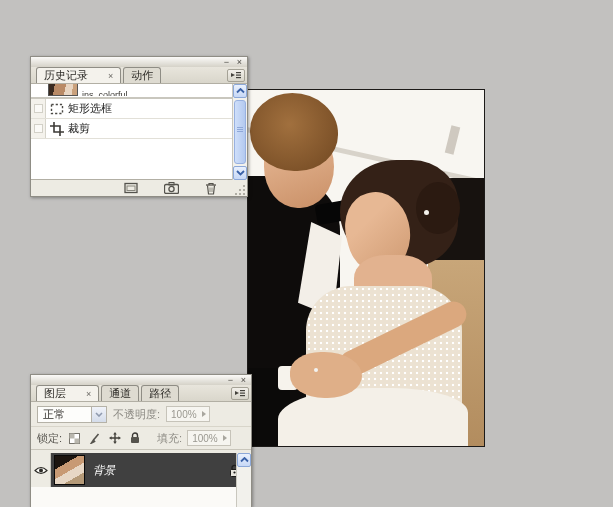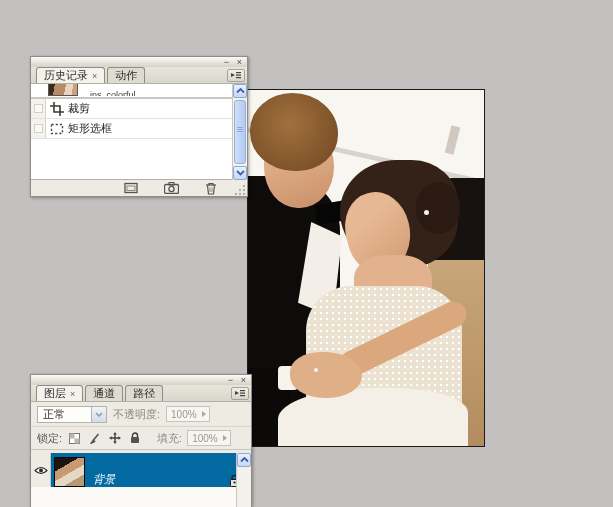--- a/index.html
+++ b/index.html
@@ -52,21 +52,21 @@
     border-radius:50% 40% 0 0; }
 
   
   .panel { position:absolute; background:#edebe3; border:1px solid #8f8d85;
     box-shadow:1px 1px 3px rgba(0,0,0,.35); }
   .titlebar { height:10px; background:linear-gradient(#fbfaf8,#d5d2c8);
     display:flex; justify-content:flex-end; align-items:center; gap:4px; padding:0 3px; }
   .tb-btn { font-size:9px; line-height:8px; color:#4c4a45; width:9px; text-align:center; cursor:default; }
   .tabstrip { height:17px; display:flex; align-items:flex-end; padding-left:5px;
     background:linear-gradient(#e8e5dc,#d9d6cb); border-bottom:1px solid #b2afa4; position:relative; }
-  .tab { height:16px; padding:0 7px; display:flex; align-items:center; gap:4px;
+  .tab { height:16px; padding:0 7px; display:flex; align-items:center; gap:20px;
     font-size:11px; color:#2e2c28; border:1px solid #8f8d85; border-bottom:none;
     border-radius:3px 3px 0 0; background:#dedbd1; margin-right:2px; }
   .tab.active { background:#f4f2ec; position:relative; z-index:2; }
   .tabx { font-size:9px; color:#6b6964; }
   .menu-btn { position:absolute; right:2px; bottom:1px; width:18px; height:13px;
     background:linear-gradient(#f2f0ea,#d8d5ca); border:1px solid #a5a296;
     border-radius:2px; display:flex; align-items:center; justify-content:center; }
 
   
   .history { left:30px; top:56px; width:218px; height:141px; }
@@ -75,21 +75,21 @@
     padding-right:16px; position:relative; }
   .hwell { width:15px; align-self:stretch; border-right:1px solid #d6d4cb;
     background:#f4f2ec; position:relative; flex:none; display:flex; align-items:center; justify-content:center; }
   .hwell .wellbox { width:9px; height:9px; border:1px solid #d2d0c7; background:#fbfaf7; }
   .hicon { width:22px; display:flex; justify-content:center; flex:none; }
   .hlabel { font-size:11px; color:#181818; }
   .hrow.selected { background:#3667be; border-bottom-color:#3667be; }
   .hrow.selected .hlabel { color:#fff; }
   .pointer { position:absolute; left:10px; top:4px; z-index:3; }
   .snap-row { display:flex; align-items:flex-end; height:15px; overflow:hidden;
-    border-bottom:2px solid #c9c7be; padding-right:16px;gap:8px; }
+    border-bottom:2px solid #c9c7be; padding-right:16px; }
   .snap-thumb { width:30px; height:18px; margin:-4px 4px 1px 17px; flex:none;
     background:linear-gradient(100deg,#3a2a20 0 22%,#b98a66 22% 58%,#e8d5c2 58% 82%,#caa17c 82%);
     border:1px solid #555; }
   .snap-name { font-size:9px; color:#3c3a36; margin-bottom:1px; overflow:hidden; height:8px; line-height:14px; }
   .vscroll { position:absolute; right:0; top:0; width:15px; height:96px;
     background:#f2f1ec; border-left:1px solid #c9c7be; display:flex; flex-direction:column; }
   .sbtn { height:14px; background:linear-gradient(#eaf1fd,#c7d8f6); border:1px solid #8ca8d8;
     border-radius:2px; display:flex; align-items:center; justify-content:center; flex:none; }
   .strack { flex:1; display:flex; }
   .sthumb { margin:2px 1px; width:11px; flex:1; background:linear-gradient(90deg,#cfdffa,#b3c9ef);
@@ -114,21 +114,21 @@
     display:flex; align-items:center; justify-content:space-between; padding:0 2px 0 4px; }
   .valtext { font-size:10px; color:#9a9890; }
   .lockrow { height:23px; display:flex; align-items:center; padding:0 6px; gap:5px;
     border-bottom:1px solid #c9c6bb; }
   .lockbtn { width:15px; height:15px; display:flex; align-items:center; justify-content:center;
     border:1px solid transparent; border-radius:2px; }
   .llist { position:relative; height:66px; background:#fbfaf7; }
   .lrow { display:flex; align-items:center; height:34px; margin-top:3px; }
   .eyecell { width:20px; align-self:stretch; background:#edebe3; border-right:1px solid #c9c7be;
     display:flex; align-items:center; justify-content:center; flex:none; }
-  .lmain { flex:1; align-self:stretch; background:#0369a1; display:flex; align-items:flex-end;
+  .lmain { flex:1; align-self:stretch; background:#404040; display:flex; align-items:center;
     margin-right:3px; }
   .lthumb { width:31px; height:30px; margin:0 8px 0 3px; border:1px solid #090909;
     background:linear-gradient(150deg,#1b140f 0 30%,#c89a74 30% 52%,#e7d7c5 52% 74%,#b59a78 74%); flex:none; }
   .lname { flex:1; font-size:11px; font-style:italic; color:#fff; }
   .llock { margin-right:8px; }
   .lscroll { position:absolute; right:0; top:0; width:15px; height:66px;
     background:#f2f1ec; border-left:1px solid #c9c7be; }
   .lscroll .sbtn { margin:0; }
 </style>
 </head>
@@ -188,38 +188,38 @@
         <div class="snap-thumb"></div>
         <div class="snap-name">ins_colorful</div>
       </div>
 
 
       <div class="hrow">
         <div class="hwell">
             <div class="wellbox"></div>
           </div>
         <div class="hicon">
-          <svg width="14" height="14">
-              <path d="M4 0 V10 H14" fill="none" stroke="#3c3a36" stroke-width="1.6"></path>
-              <path d="M0 4 H10 V14" fill="none" stroke="#3c3a36" stroke-width="1.6"></path>
-            </svg>
-        </div>
-        <span class="hlabel">裁剪</span>
+          <svg width="14" height="12">
+              <rect x="1.5" y="1.5" width="11" height="9" fill="none" stroke="#4c4a45" stroke-width="1.4" stroke-dasharray="2.2,2"></rect>
+            </svg>
+        </div>
+        <span class="hlabel">矩形选框</span>
       </div>
 
       <div class="hrow">
         <div class="hwell">
             <div class="wellbox"></div>
           </div>
         <div class="hicon">
-          <svg width="14" height="12">
-              <rect x="1.5" y="1.5" width="11" height="9" fill="none" stroke="#4c4a45" stroke-width="1.4" stroke-dasharray="2.2,2"></rect>
-            </svg>
-        </div>
-        <span class="hlabel">矩形选框</span>
+          <svg width="14" height="14">
+              <path d="M4 0 V10 H14" fill="none" stroke="#3c3a36" stroke-width="1.6"></path>
+              <path d="M0 4 H10 V14" fill="none" stroke="#3c3a36" stroke-width="1.6"></path>
+            </svg>
+        </div>
+        <span class="hlabel">裁剪</span>
       </div>
 
 
       <div class="vscroll">
         <div class="sbtn">
           <svg width="9" height="6">
               <path d="M1 4.5 L4.5 1 L8 4.5" fill="none" stroke="#3a62a8" stroke-width="1.8"></path>
             </svg>
         </div>
         <div class="strack">

